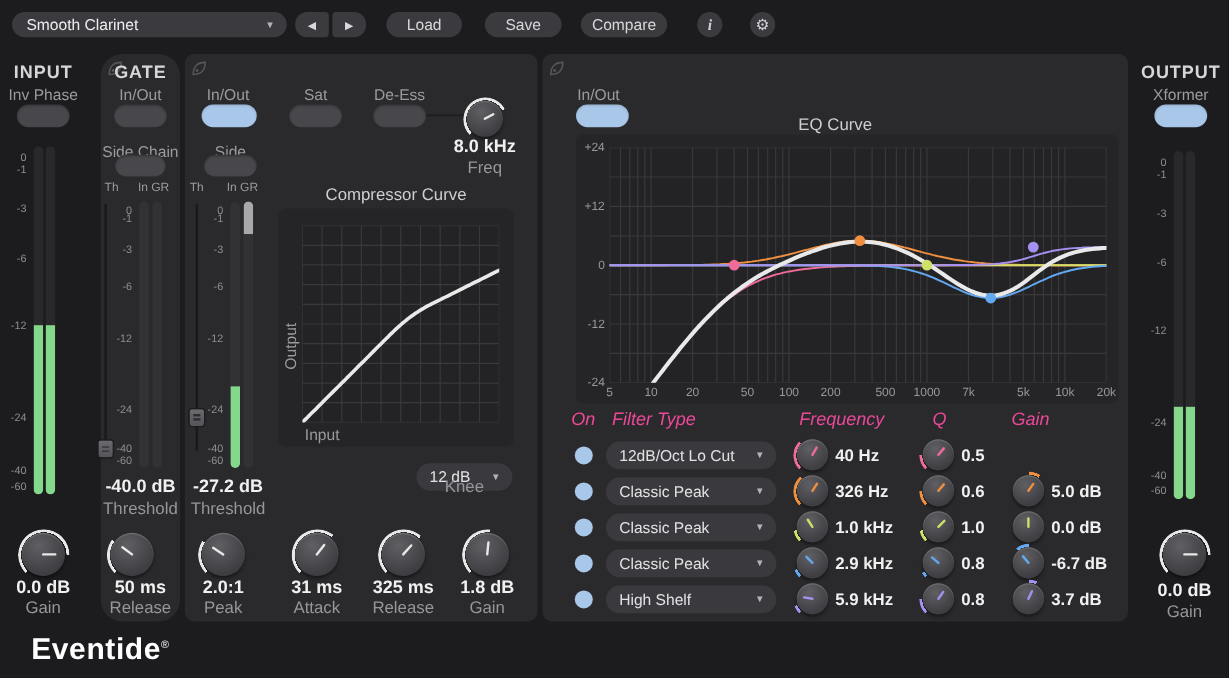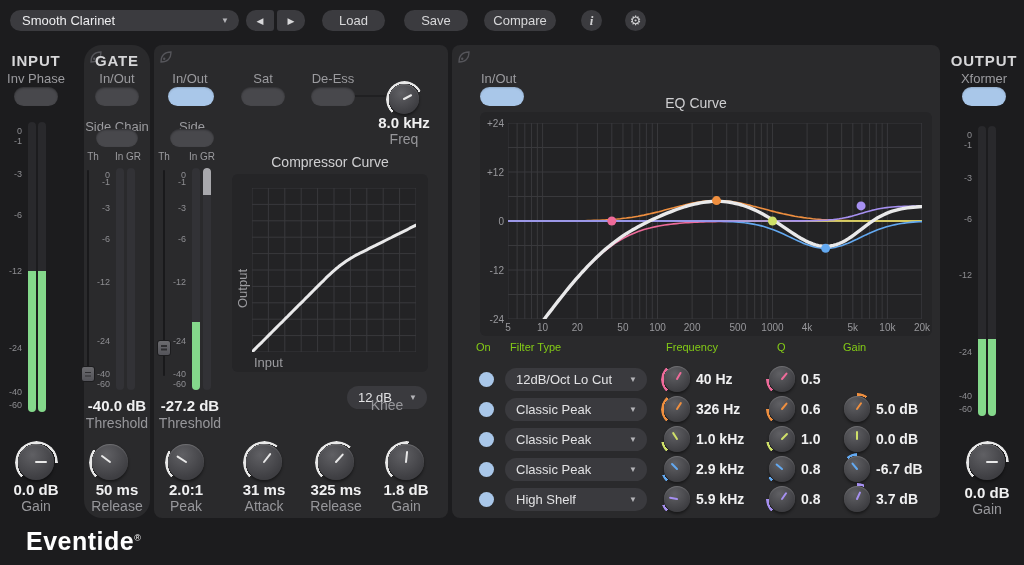--- a/index.html
+++ b/index.html
@@ -48,21 +48,21 @@
   .vslider .track{position:absolute;left:50%;top:2px;bottom:14px;width:2px;margin-left:-1px;background:#19191b;border-radius:1px;}
   .vslider .handle{position:absolute;left:0;width:14px;height:16px;border-radius:3px;
      background:linear-gradient(#6b6b6f,#54545a);border:1px solid #1c1c1e;}
   .vslider .handle::after{content:'';position:absolute;left:3px;right:3px;top:4.5px;height:1.5px;
      background:#2e2e31;box-shadow:0 3.5px 0 #2e2e31;}
   .gcard{position:absolute;background:#252527;border-radius:6px;}
   .plot{position:absolute;background:#232325;border-radius:3px;}
   .dd{position:absolute;height:23px;background:#3a3a3e;border-radius:12px;display:flex;
       align-items:center;padding:0 10px 0 11px;font-size:13px;color:#e2e2e4;}
   .leaf{position:absolute;width:16px;height:16px;}
-  .colhdr{position:absolute;font-size:11px;color:#84cc16;}
+  .colhdr{position:absolute;font-size:15px;color:#ec4899;font-style:italic;}
   .rowval{position:absolute;font-size:14px;font-weight:700;color:#f0f0f1;}
   .xtick{position:absolute;width:30px;text-align:center;font-size:10px;color:#98989c;}
   .ytick{position:absolute;width:24px;text-align:right;font-size:10px;color:#98989c;}
   .thhdr{position:absolute;font-size:10px;color:#9b9b9f;text-align:center;}
   .brand{position:absolute;font-size:25px;font-weight:800;color:#fff;letter-spacing:.5px;}
   .brand sup{font-size:9px;font-weight:400;}
   .product{position:absolute;font-size:26px;color:#b9bac0;text-align:right;}
   .product b{color:#fff;font-weight:800;}
   .vertlbl{position:absolute;writing-mode:vertical-rl;transform:rotate(180deg);font-size:13px;color:#9b9b9f;}
 </style>
@@ -356,21 +356,21 @@
         <span class="ytick" style="left: 0px; top: 152.5px;">-12</span>
         <span class="ytick" style="left: 0px; top: 201.5px;">-24</span>
         <span class="xtick" style="left: 13px; top: 210px;">5</span>
         <span class="xtick" style="left: 47.5987px; top: 210px;">10</span>
         <span class="xtick" style="left: 82.1973px; top: 210px;">20</span>
         <span class="xtick" style="left: 127.934px; top: 210px;">50</span>
         <span class="xtick" style="left: 162.533px; top: 210px;">100</span>
         <span class="xtick" style="left: 197.132px; top: 210px;">200</span>
         <span class="xtick" style="left: 242.868px; top: 210px;">500</span>
         <span class="xtick" style="left: 277.467px; top: 210px;">1000</span>
-        <span class="xtick" style="left: 312.066px; top: 210px;">4k</span>
+        <span class="xtick" style="left: 312.066px; top: 210px;">7k</span>
         <span class="xtick" style="left: 357.803px; top: 210px;">5k</span>
         <span class="xtick" style="left: 392.401px; top: 210px;">10k</span>
         <span class="xtick" style="left: 427px; top: 210px;">20k</span>
       </div>
     <span class="colhdr" style="left:24px;top:296px;">On</span>
     <span class="colhdr" style="left:58px;top:296px;">Filter Type</span>
     <span class="colhdr" style="left:214px;top:296px;">Frequency</span>
     <span class="colhdr" style="left:325px;top:296px;">Q</span>
     <span class="colhdr" style="left:391px;top:296px;">Gain</span>
     <div id="eqrows">

